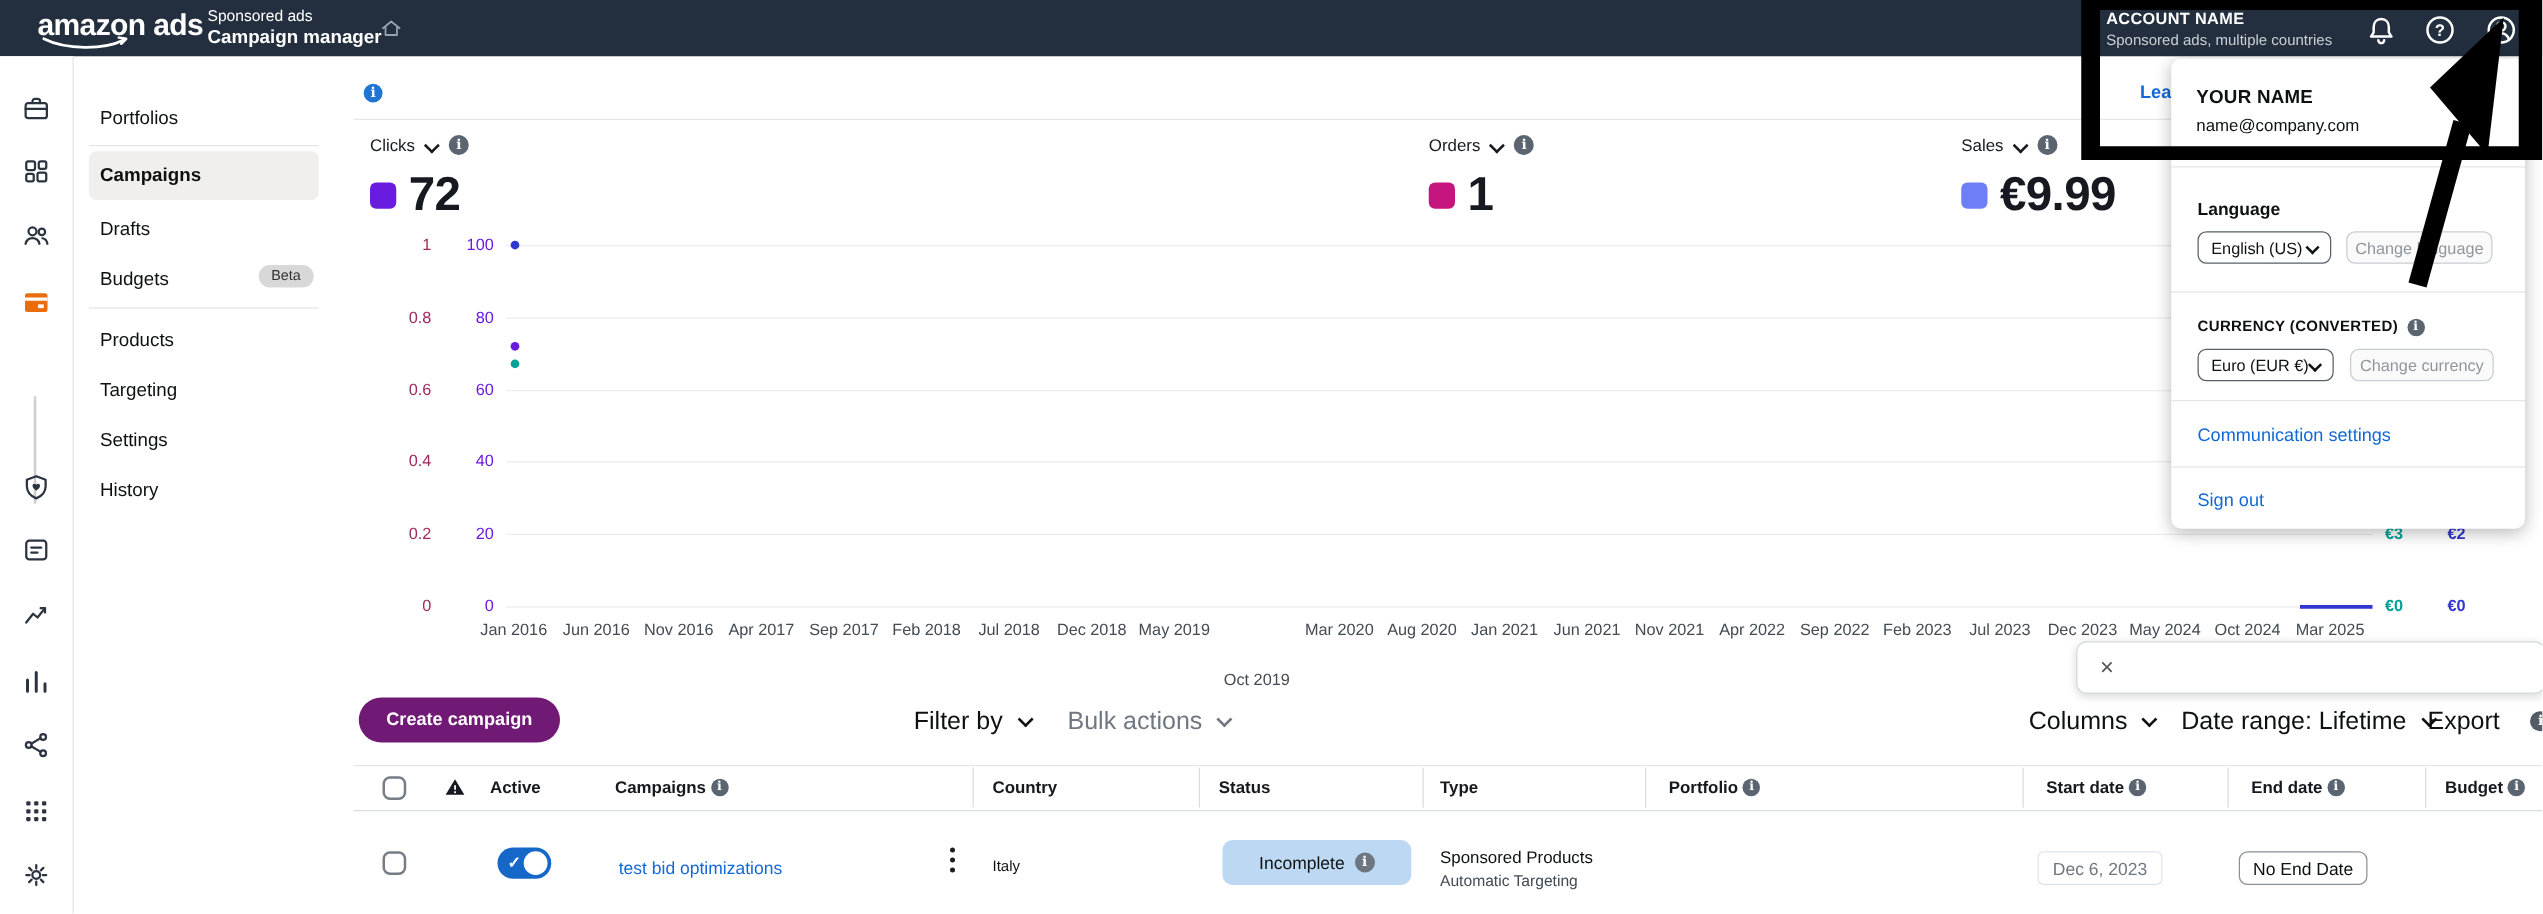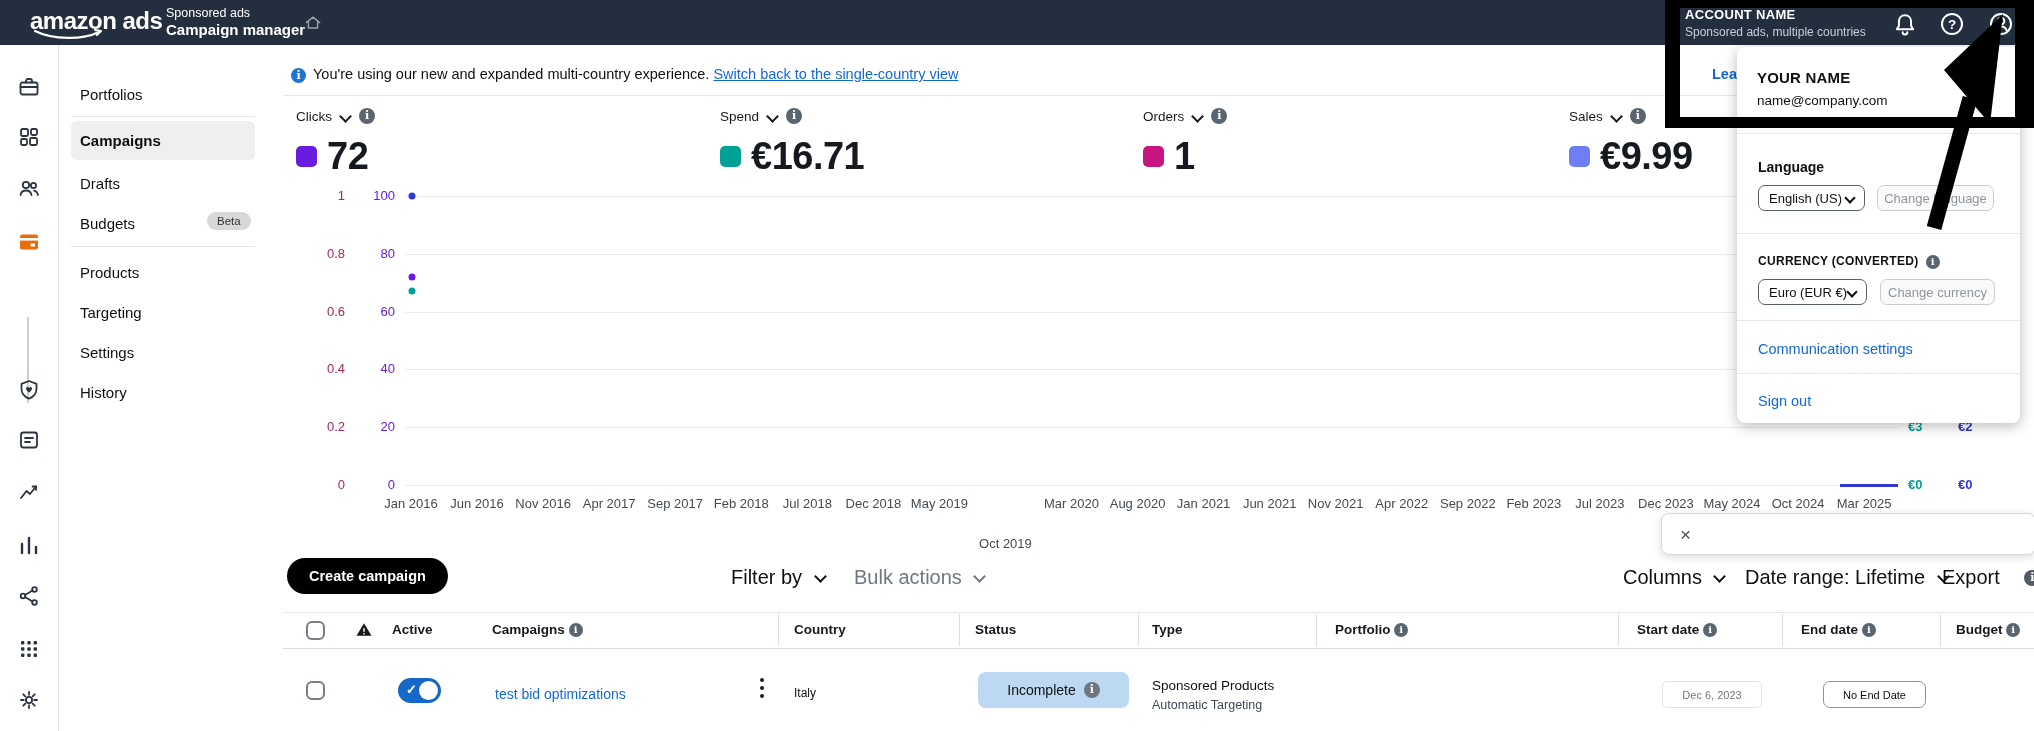--- a/index.html
+++ b/index.html
@@ -40,37 +40,37 @@
   .ylab{position:absolute;font-size:13px;text-align:right;width:54px;}
   .ylab2{position:absolute;font-size:13px;}
   .xlab{position:absolute;top:496px;font-size:13px;color:#434b53;transform:translateX(-50%);white-space:nowrap;}
   .dot{position:absolute;width:7px;height:7px;border-radius:50%;transform:translate(-50%,-50%);}
   
   #toast{position:absolute;left:1661px;top:513px;width:373px;height:40px;background:#fff;border:1px solid #d5d9d9;border-radius:8px;box-shadow:0 2px 8px rgba(0,0,0,.15);z-index:45;display:flex;align-items:center;}
   #toast .msg{margin-left:26px;font-size:14.5px;}
   .close-x{margin-left:18px;font-size:19px;color:#555;cursor:pointer;line-height:1;}
   .close-x::before{content:"×";}
   
-  #btn-create{position:absolute;left:287px;top:558px;height:36px;border:none;border-radius:18px;background:#000000;color:#fff;font-size:14.5px;font-weight:600;padding:0 22px;cursor:pointer;font-family:inherit;}
+  #btn-create{position:absolute;left:287px;top:558px;height:36px;border:none;border-radius:18px;background:#701a75;color:#fff;font-size:14.5px;font-weight:600;padding:0 22px;cursor:pointer;font-family:inherit;}
   #searchwrap{position:absolute;left:455px;top:557px;}
   #searchwrap input{width:200px;height:33px;border:1px solid #8a9199;border-radius:9px;padding:0 10px 0 36px;font-size:14px;font-family:inherit;color:#0f1111;outline:none;}
   #searchwrap input::placeholder{color:#6c737c;}
   #searchwrap svg{position:absolute;left:11px;top:9px;}
   .tool-lbl{position:absolute;top:566px;font-size:20px;cursor:pointer;white-space:nowrap;}
   
   .hdr-cell{position:absolute;top:622px;font-size:13.5px;font-weight:600;color:#16191f;white-space:nowrap;}
   .vdiv{position:absolute;top:614px;height:32px;width:1px;background:#d9dde1;}
   .cbx{position:absolute;width:19px;height:19px;border:2px solid #767d86;border-radius:6px;background:#fff;cursor:pointer;box-sizing:border-box;}
   .toggle{position:absolute;left:398px;top:678px;width:43px;height:25px;border-radius:13px;background:#1668c8;cursor:pointer;}
   .toggle .tick{position:absolute;left:8px;top:4px;color:#fff;font-size:13px;font-weight:700;}
   .toggle .knob{position:absolute;right:3px;top:3px;width:19px;height:19px;border-radius:50%;background:#fff;}
   .kebab{position:absolute;left:758px;top:676px;display:flex;flex-direction:column;gap:4px;cursor:pointer;padding:2px;}
   .kebab i{width:4px;height:4px;border-radius:50%;background:#1a1d21;}
   .pill{position:absolute;left:978px;top:672px;width:151px;height:36px;background:#bcd8f2;border-radius:8px;display:flex;align-items:center;justify-content:center;gap:8px;font-size:14px;cursor:pointer;}
-  .datebox{position:absolute;height:27px;border-radius:5px;display:flex;align-items:center;justify-content:center;font-size:11px;box-sizing:border-box;cursor:pointer;margin-left:32px;}
+  .datebox{position:absolute;height:27px;border-radius:5px;display:flex;align-items:center;justify-content:center;font-size:14px;box-sizing:border-box;cursor:pointer;}
   
   #panel{position:absolute;left:1737px;top:47px;width:283px;height:376px;background:#fff;border-radius:8px;box-shadow:0 3px 14px rgba(0,0,0,.28);z-index:50;}
   #panel .pdiv{position:absolute;left:0;width:283px;height:1px;background:#e6e6e6;}
   .mini-select{position:absolute;height:26px;border:1px solid #57606a;border-radius:7px;display:flex;align-items:center;justify-content:space-between;padding:0 10px;font-size:13px;background:#fff;box-sizing:border-box;cursor:pointer;}
   .mini-btn{position:absolute;height:26px;border:1px solid #c9cdd2;border-radius:7px;background:#fafafa;color:#8f969e;font-size:13px;display:flex;align-items:center;justify-content:center;box-sizing:border-box;cursor:default;}
   
   #ann-box{position:absolute;left:1665px;top:0;width:369px;height:128px;box-sizing:border-box;border-style:solid;border-color:#000;border-width:8px 19px 11px 15px;z-index:60;pointer-events:none;}
   #ann-arrow{position:absolute;left:0;top:0;z-index:70;pointer-events:none;}
   svg.oicon{stroke:#2b3440;fill:none;stroke-width:1.8;stroke-linecap:round;stroke-linejoin:round;}
   svg.wicon{stroke:#fff;fill:none;stroke-width:1.7;stroke-linecap:round;stroke-linejoin:round;}
@@ -200,48 +200,33 @@
     <div class="item" style="top:333px;">
         <span>Settings</span>
       </div>
     <div class="item" style="top:373px;">
         <span>History</span>
       </div>
   </div>
 
   
   <span class="info blue abs" style="left:291px;top:66px;width:15px;height:15px;"></span>
-  <div id="banner-text">
-    <span>You're using our new and expanded multi-country experience.</span>
-    <a class="lnk">Switch back to the single-country view</a>
-  </div>
   <a class="lnk2 abs" style="left:1712px;top:66px;font-size:14.5px;">Learn more</a>
   <div id="banner-div"></div>
 
   
   <div class="metric" style="left:296px;">
     <div class="mlabel">
         <span>Clicks</span>
         <span class="chev"></span>
         <span class="info"></span>
       </div>
     <div class="mrow">
         <span class="msq" style="background: rgb(106, 27, 224);"></span>
         <span class="mval">72</span>
-      </div>
-  </div>
-  <div class="metric" style="left:720px;">
-    <div class="mlabel">
-        <span>Spend</span>
-        <span class="chev"></span>
-        <span class="info"></span>
-      </div>
-    <div class="mrow">
-        <span class="msq" style="background: rgb(0, 162, 150);"></span>
-        <span class="mval">€16.71</span>
       </div>
   </div>
   <div class="metric" style="left:1143px;">
     <div class="mlabel">
         <span>Orders</span>
         <span class="chev"></span>
         <span class="info"></span>
       </div>
     <div class="mrow">
         <span class="msq" style="background: rgb(199, 21, 127);"></span>

